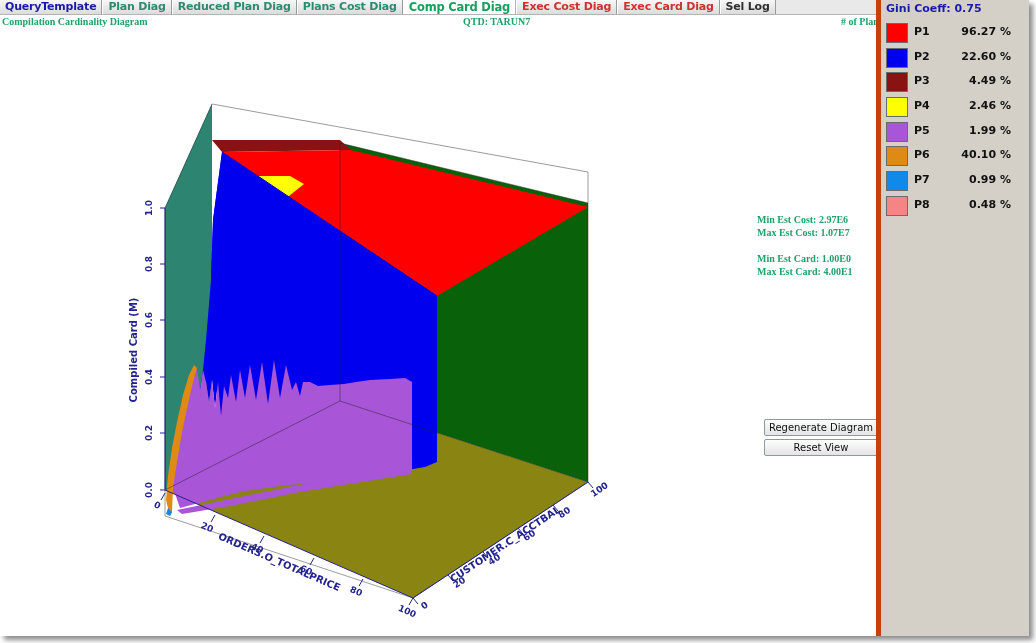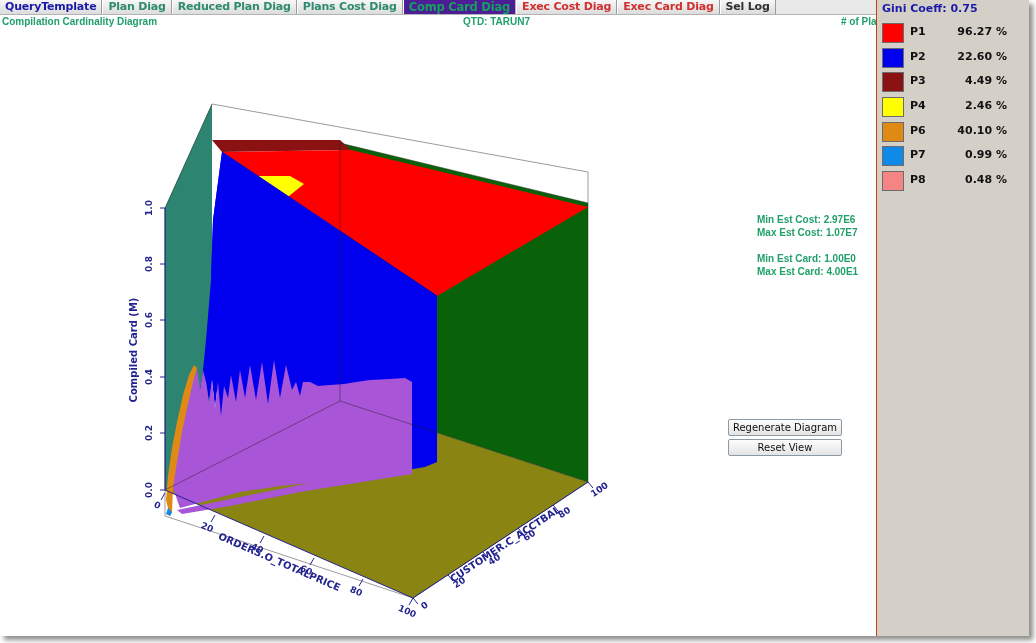--- a/index.html
+++ b/index.html
@@ -43,32 +43,32 @@
     border-left: 1px solid #ffffff;
     white-space: nowrap;
     letter-spacing: -0.2px;
     cursor: default;
     color: #2e8b6f;
   }
   .tab.first { border-left: none; color: #1a1aa8; }
   .tab.red { color: #d03030; }
   .tab.dark { color: #303030; }
   .tab.active {
-    background: #4c1d95;
+    background: #ffffff;
     color: #15a05e;
     border-right: 1px solid #b4b4b4;
     font-size: 11.5px;
   }
   
   #infoline {
     position: absolute; left: 0; top: 16px;
     width: 1029px; height: 14px;
   }
   .mono-green {
-    font-family: Liberation Sans, sans-serif;
+    font-family: Liberation Serif, serif;
     font-size: 10px;
     font-weight: bold;
     color: #21a06a;
     white-space: pre;
   }
   #diag-title { position: absolute; left: 2px; top: 0; }
   #qtd        { position: absolute; left: 463px; top: 0; }
   #numplans   { position: absolute; left: 793px; top: 0; margin-left: 48px; }
 
   
@@ -87,21 +87,21 @@
     left: 757px; top: 213px;
     width: 118px;
     overflow: hidden;
   }
   #stats div { line-height: 13px; }
   .statgap { height: 13px; }
 
   
   #buttons {
     position: absolute;
-    left: 728px; top: 419px;
+    left: 764px; top: 419px;
     width: 116px;
   }
   .btn {
     display: block;
     width: 114px; height: 17px;
     margin-bottom: 3px;
     font-family: "DejaVu Sans", sans-serif;
     font-size: 10px;
     color: #101010;
     text-align: center;
@@ -111,21 +111,21 @@
     border-radius: 2px;
     box-sizing: border-box;
     cursor: pointer;
   }
   
   #legendpanel {
     position: absolute;
     left: 876px; top: 0;
     width: 153px; height: 636px;
     background: #d4d0c8;
-    border-left: 1px solid #c2410c;
+    border-left: 5px solid #c2410c;
     box-sizing: border-box;
   }
   #gini {
     position: absolute; left: 5px; top: 2px;
     font-family: "DejaVu Sans", sans-serif;
     font-size: 11px; font-weight: bold;
     color: #1a1aa8;
     white-space: pre;
   }
   #legend-list {
@@ -371,20 +371,25 @@
         <span class="legname">P3</span>
         <span class="legval">4.49 %</span>
       </div>
 
       <div class="legrow">
         <span class="swatch" style="background: rgb(255, 255, 0);"></span>
         <span class="legname">P4</span>
         <span class="legval">2.46 %</span>
       </div>
 
+      <div class="legrow">
+        <span class="swatch" style="background: rgb(168, 85, 216);"></span>
+        <span class="legname">P5</span>
+        <span class="legval">1.99 %</span>
+      </div>
 
       <div class="legrow">
         <span class="swatch" style="background: rgb(224, 138, 22);"></span>
         <span class="legname">P6</span>
         <span class="legval">40.10 %</span>
       </div>
 
       <div class="legrow">
         <span class="swatch" style="background: rgb(17, 137, 232);"></span>
         <span class="legname">P7</span>

